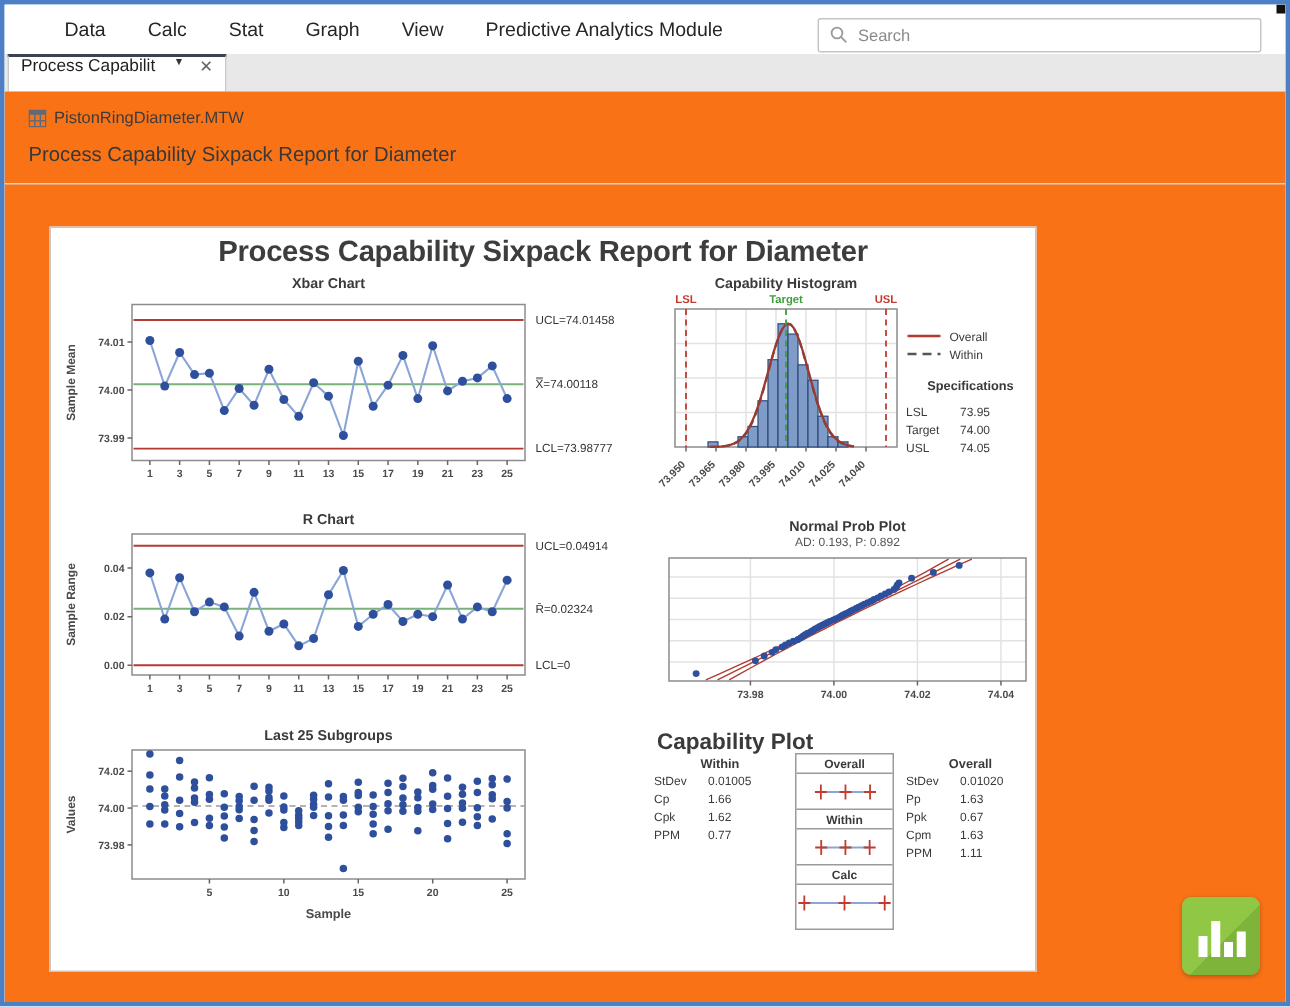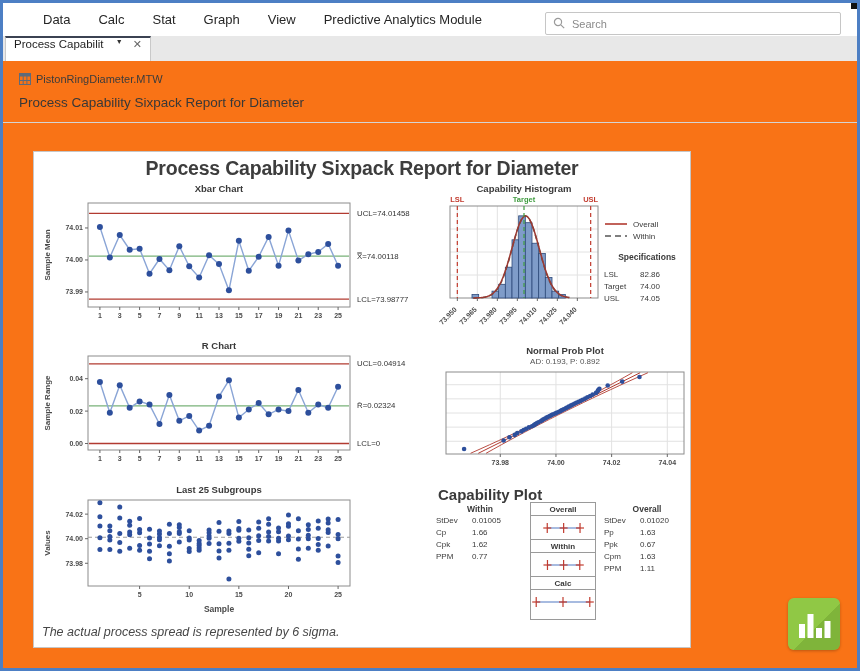--- a/index.html
+++ b/index.html
@@ -233,21 +233,21 @@
         </div>
         <div class="legrow">
           <svg width="24" height="6" viewBox="0 0 24 6">
               <line x1="1" y1="3" x2="23" y2="3" stroke="#555" stroke-width="1.6" stroke-dasharray="6,4"></line>
             </svg>
           <span>Within</span>
         </div>
         <div class="spectitle">Specifications</div>
         <div class="specrow">
           <span>LSL</span>
-            <span>82.86</span>
+            <span>73.95</span>
         </div>
         <div class="specrow">
           <span>Target</span>
             <span>74.00</span>
         </div>
         <div class="specrow">
           <span>USL</span>
             <span>74.05</span>
         </div>
       </div>
@@ -619,21 +619,20 @@
         <div class="srow">
             <span>Cpm</span>
             <span>1.63</span>
           </div>
         <div class="srow">
             <span>PPM</span>
             <span>1.11</span>
           </div>
       </div>
 
-      <div class="footnote">The actual process spread is represented by 6 sigma.</div>
     </div>
 
     <svg class="mticon" width="52" height="52" viewBox="0 0 52 52">
       <rect x="11" y="26" width="6" height="14" fill="#fff"></rect>
       <rect x="19.5" y="16" width="6" height="24" fill="#fff"></rect>
       <rect x="28" y="30" width="6" height="10" fill="#fff"></rect>
       <rect x="36.5" y="23" width="6" height="17" fill="#fff"></rect>
     </svg>
   </div>
 </div>

